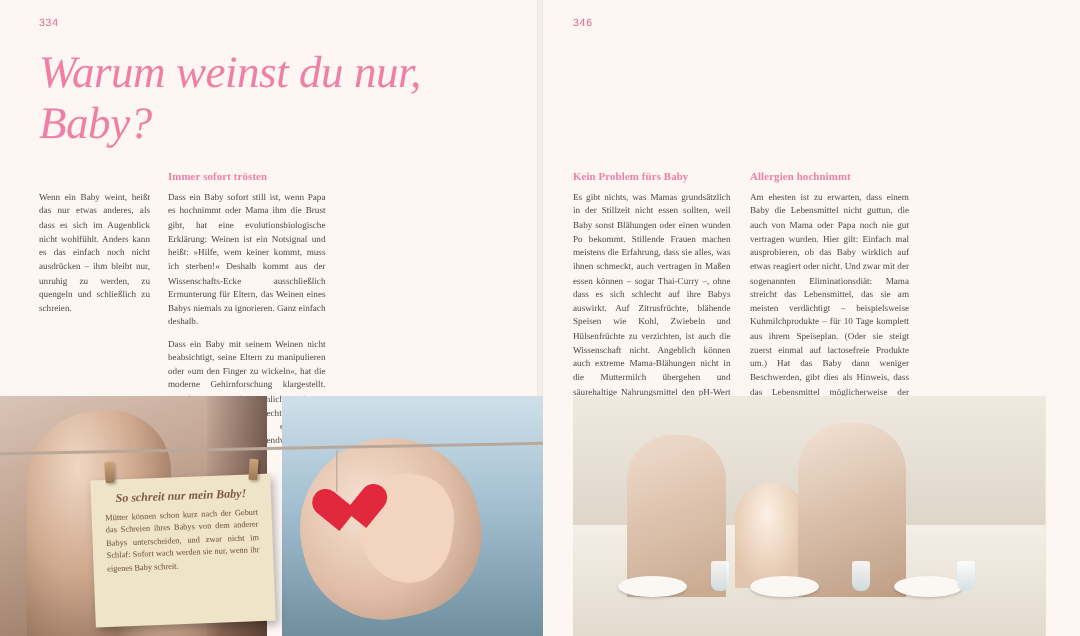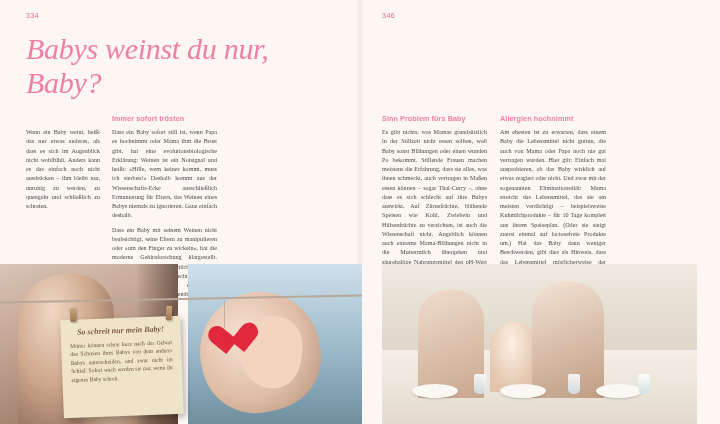--- a/index.html
+++ b/index.html
@@ -62,21 +62,21 @@
     width: 310px;
   }
   .headline-right {
     left: 382px;
     top: 32px;
     width: 315px;
   }
 
   .subhead {
     position: absolute;
-    font-family: Liberation Sans, sans-serif;
+    font-family: Liberation Serif, serif;
     font-size: 7.2px;
     color: #ef7fa6;
     font-weight: bold;
     letter-spacing: 0.1px;
     text-align: right;
   }
 
   .bodycol {
     position: absolute;
     font-family: "Liberation Serif", serif;
@@ -324,33 +324,33 @@
 
 <div class="page">
 
   <div class="spread-half left-half"></div>
   <div class="spread-half right-half"></div>
   <div class="gutter"></div>
 
   <div class="folio folio-left">334</div>
   <div class="folio folio-right">346</div>
 
-  <h1 class="headline headline-left">Babys weinst du nur, Baby?</h1>
+  <h1 class="headline headline-left">Warum weinst du nur, Baby?</h1>
 
   <div class="bodycol lp-col1">
     <p>Wenn ein Baby weint, heißt das nur etwas anderes, als dass es sich im Augenblick nicht wohlfühlt. Anders kann es das einfach noch nicht ausdrücken – ihm bleibt nur, unruhig zu werden, zu quengeln und schließlich zu schreien.</p>
   </div>
 
   <div class="subhead lp-col2-head">Immer sofort trösten</div>
   <div class="bodycol lp-col2">
     <p>Dass ein Baby sofort still ist, wenn Papa es hochnimmt oder Mama ihm die Brust gibt, hat eine evolutionsbiologische Erklärung: Weinen ist ein Notsignal und heißt: »Hilfe, wem keiner kommt, muss ich sterben!« Deshalb kommt aus der Wissenschafts-Ecke ausschließlich Ermunterung für Eltern, das Weinen eines Babys niemals zu ignorieren. Ganz einfach deshalb.</p>
     <p>Dass ein Baby mit seinem Weinen nicht beabsichtigt, seine Eltern zu manipulieren oder »um den Finger zu wickeln«, hat die moderne Gehirnforschung klargestellt. Das kann ein Baby nämlich noch gar nicht. Die dafür nötigen, recht komplexen Denkvorgänge erfolgen erst beim Nachwuchs erst irgendwann im Kleinkindalter.</p>
   </div>
 
-  <div class="subhead rp-col1-head">Sinn Problem fürs Baby</div>
+  <div class="subhead rp-col1-head">Kein Problem fürs Baby</div>
   <div class="bodycol rp-col1">
     <p>Es gibt nichts, was Mamas grundsätzlich in der Stillzeit nicht essen sollten, weil Baby sonst Blähungen oder einen wunden Po bekommt. Stillende Frauen machen meistens die Erfahrung, dass sie alles, was ihnen schmeckt, auch vertragen in Maßen essen können – sogar Thai-Curry –, ohne dass es sich schlecht auf ihre Babys auswirkt. Auf Zitrusfrüchte, blähende Speisen wie Kohl, Zwiebeln und Hülsenfrüchte zu verzichten, ist auch die Wissenschaft nicht. Angeblich können auch extreme Mama-Blähungen nicht in die Muttermilch übergehen und säurehaltige Nahrungsmittel den pH-Wert von Mamas Milch nicht verändern.</p>
   </div>
 
   <div class="subhead rp-col2-head">Allergien hochnimmt</div>
   <div class="bodycol rp-col2">
     <p>Am ehesten ist zu erwarten, dass einem Baby die Lebensmittel nicht guttun, die auch von Mama oder Papa noch nie gut vertragen wurden. Hier gilt: Einfach mal ausprobieren, ob das Baby wirklich auf etwas reagiert oder nicht. Und zwar mit der sogenannten Eliminationsdiät: Mama streicht das Lebensmittel, das sie am meisten verdächtigt – beispielsweise Kuhmilchprodukte – für 10 Tage komplett aus ihrem Speiseplan. (Oder sie steigt zuerst einmal auf lactosefreie Produkte um.) Hat das Baby dann weniger Beschwerden, gibt dies als Hinweis, dass das Lebensmittel möglicherweise der Übeltäter war – aber nur, wenn nach dem Beschwerden wiederkommen, sobald sie Mama wieder isst. Dann macht es Sinn, dem Baby zuliebe für eine Weile darauf zu verzichten. Alle 4 Wochen kann ausprobiert werden, ob der Verzicht noch nötig ist.</p>
   </div>
 
   <div class="subhead rp-note-head">Immer noch nicht: Alkohol</div>

